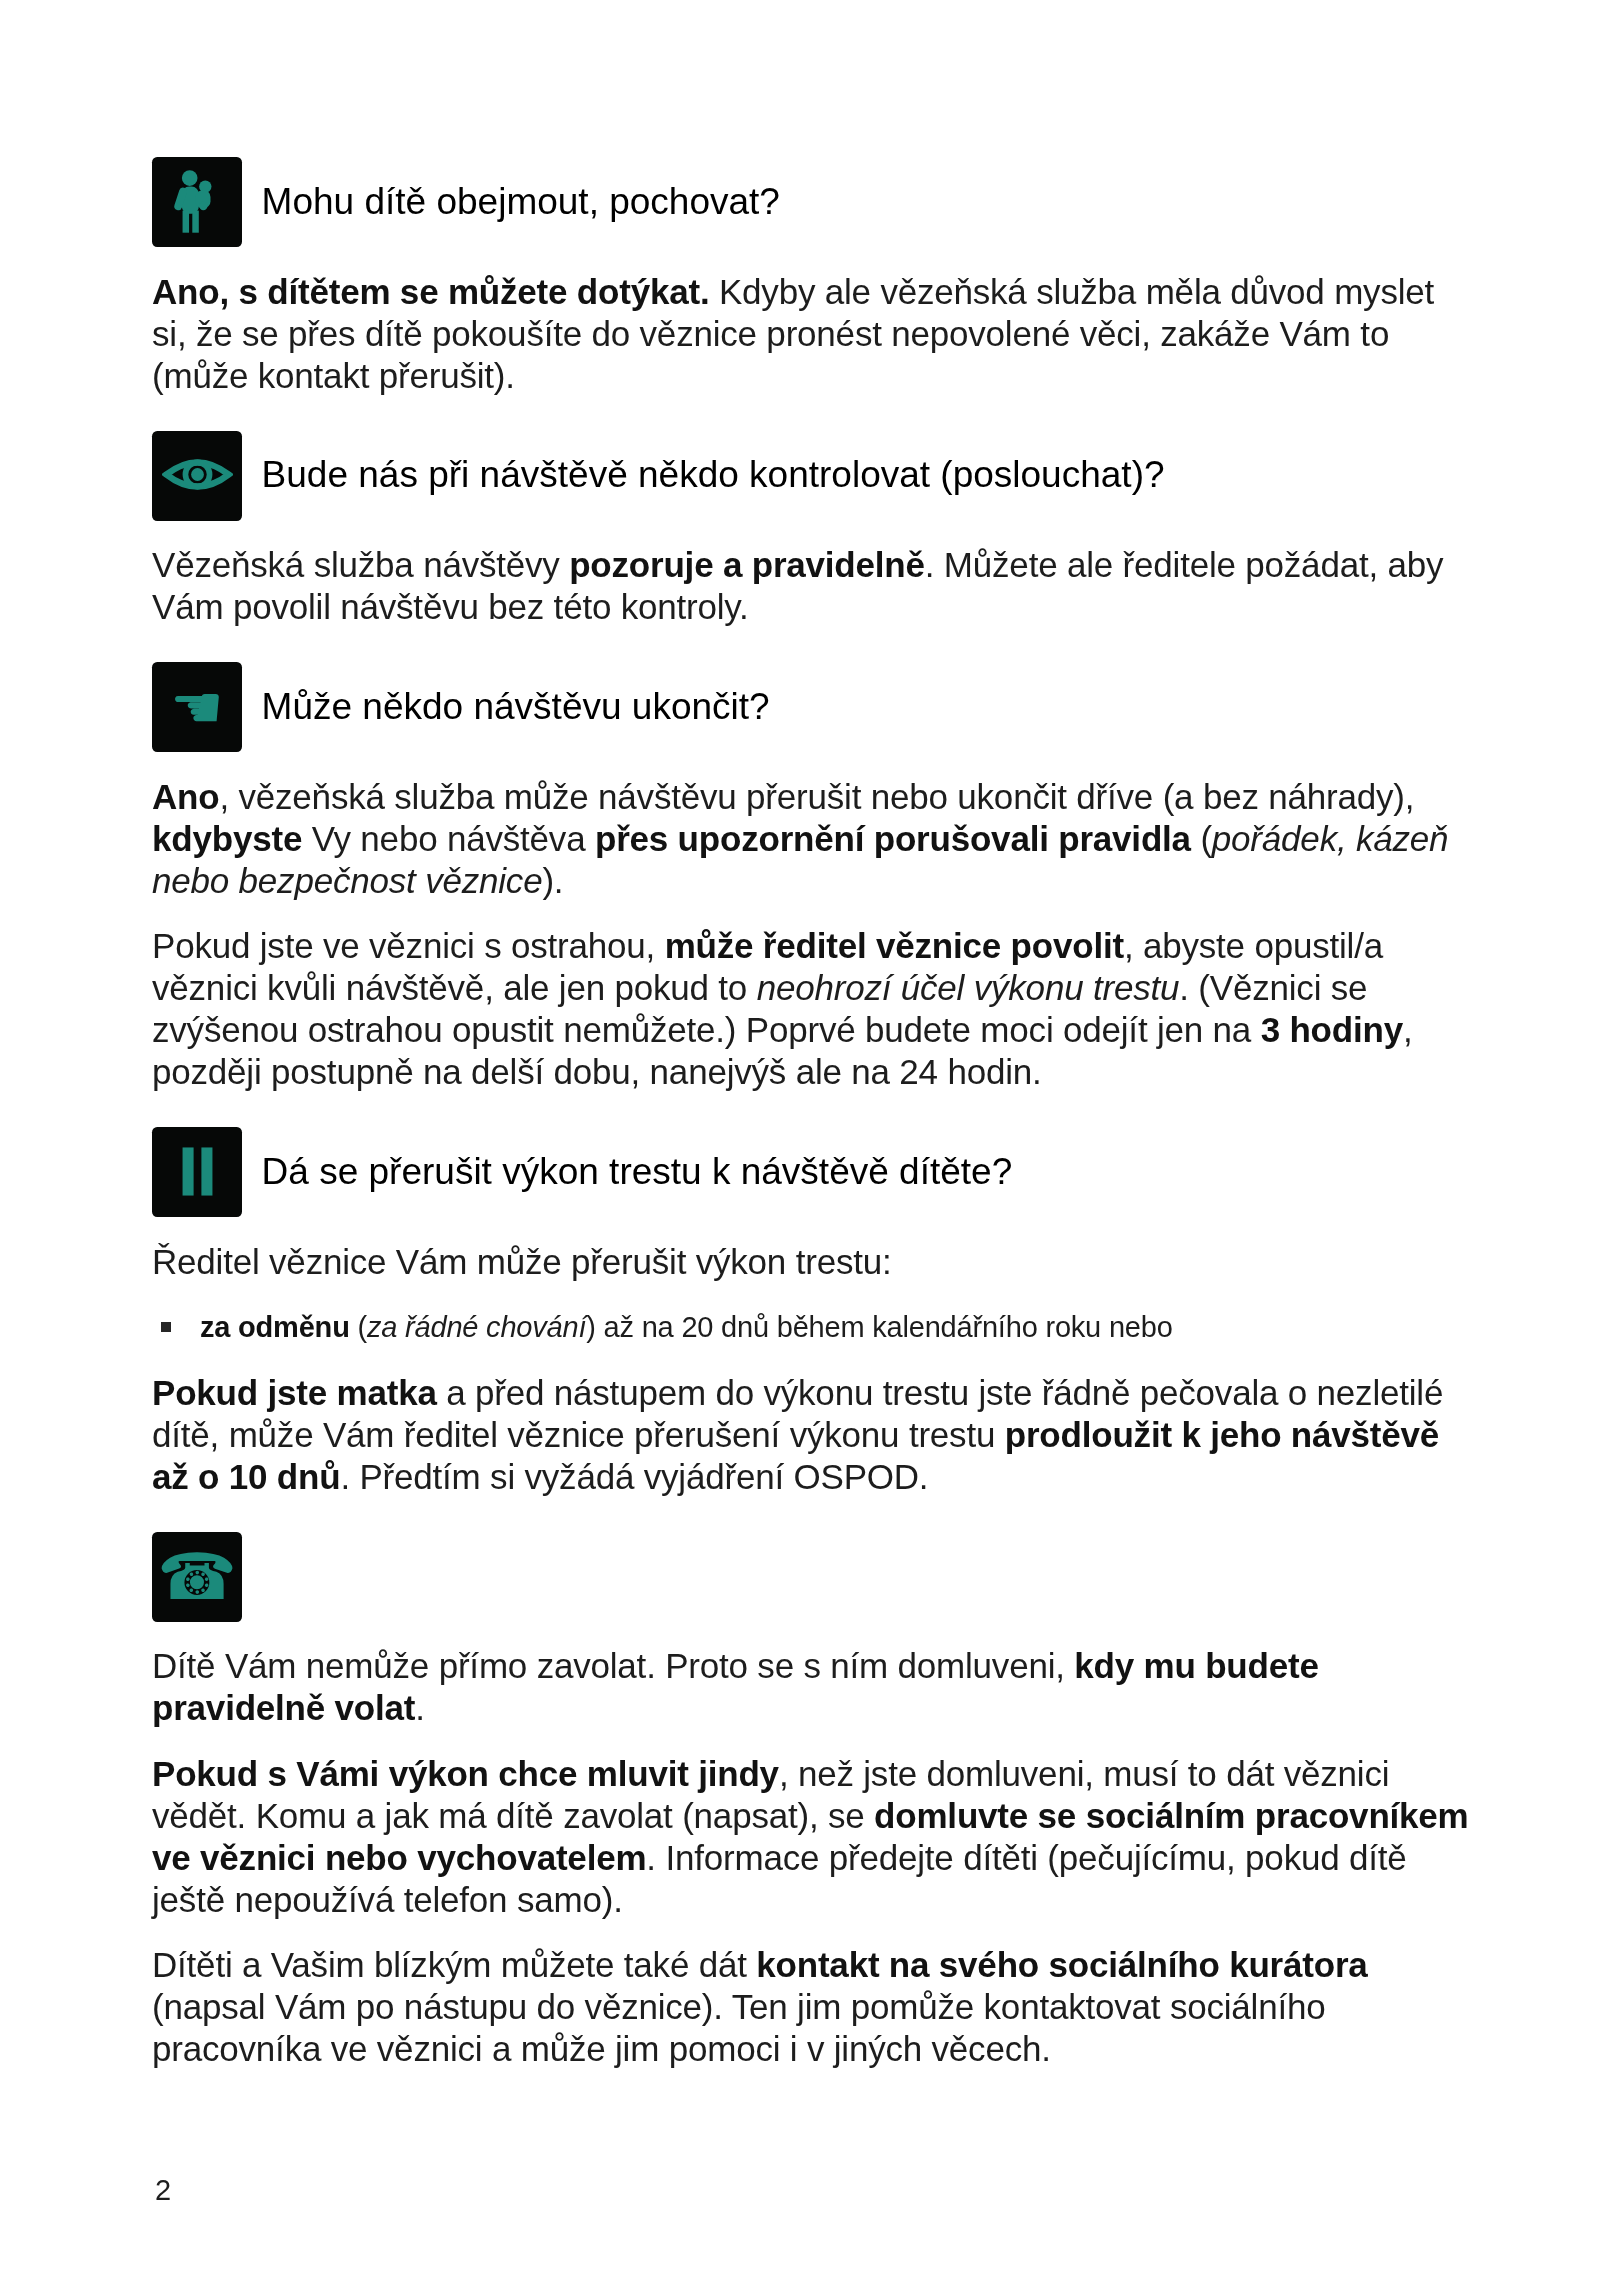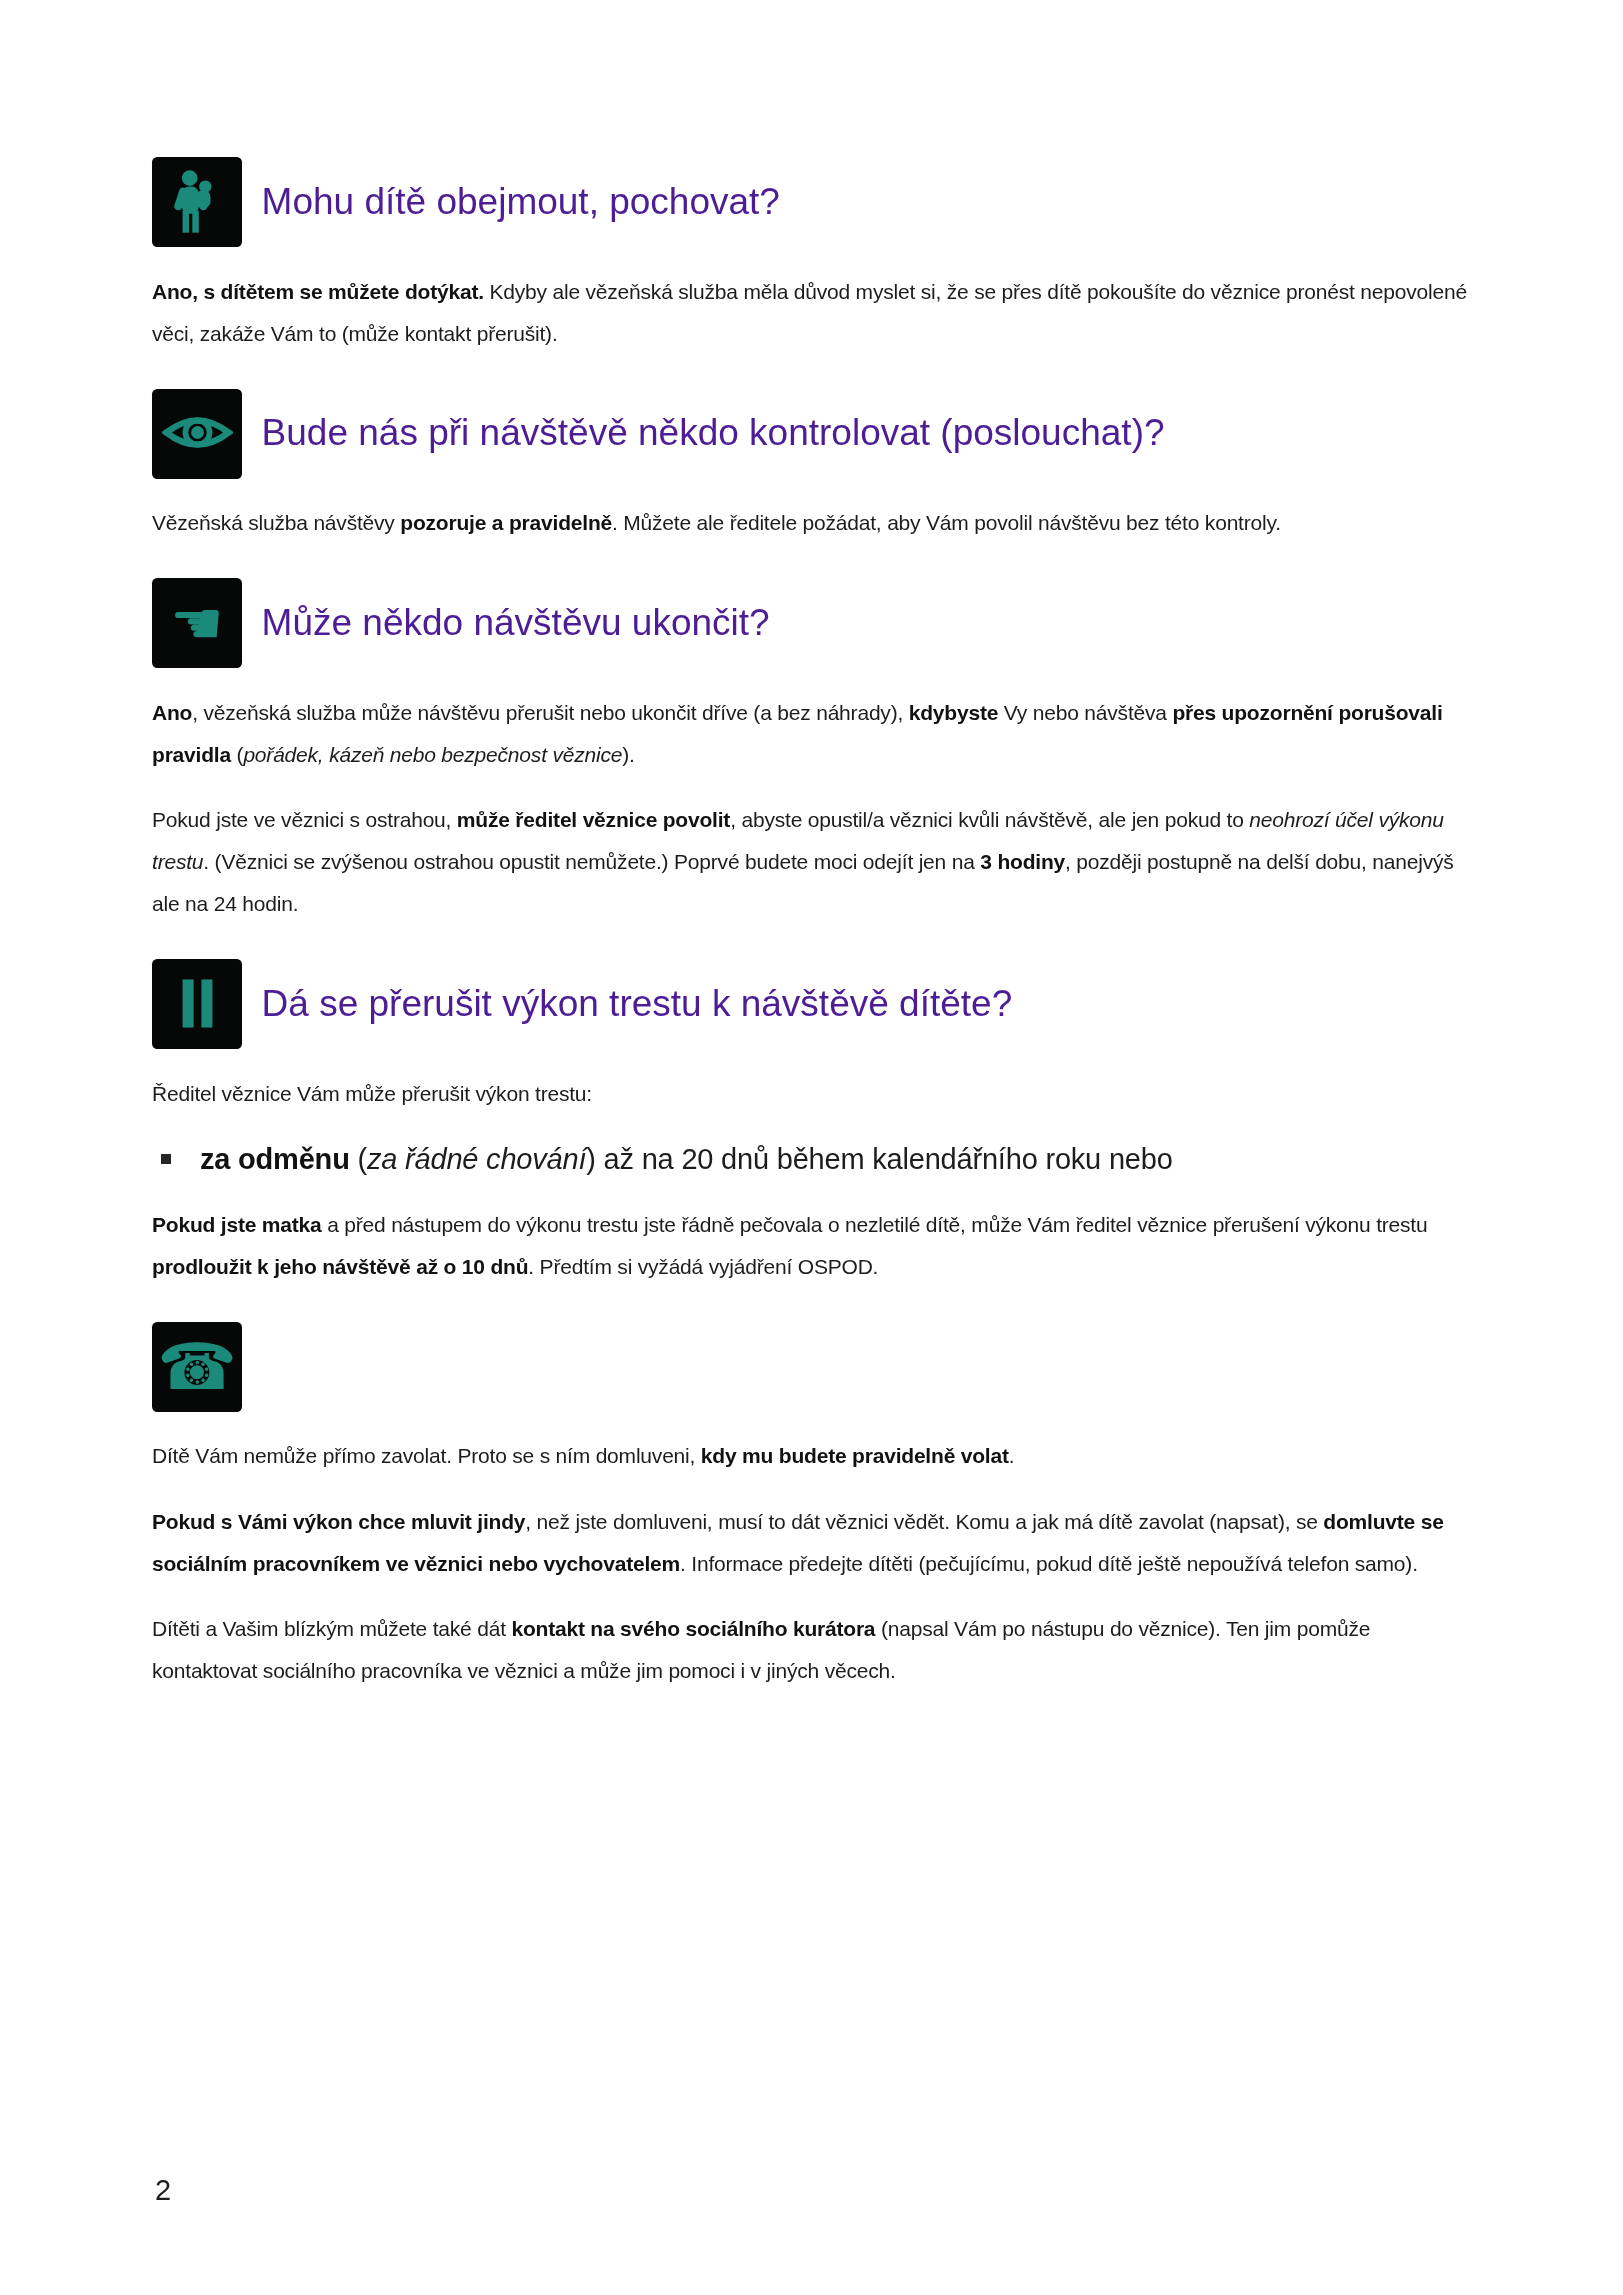--- a/index.html
+++ b/index.html
@@ -18,24 +18,24 @@
   .section.first .icon-row{margin-top:0;}
   .icon-box{
     width:90px;height:90px;
     background:#060807;
     border-radius:5.2px;
     display:flex;align-items:center;justify-content:center;
     flex:0 0 auto;
   }
   .heading{
     font-size:37px;font-weight:400;line-height:1.1;
-    color:#4c1d95;margin:0;
+    color:#000000;margin:0;
   }
   .para{
-    font-size:21px;line-height:42px;letter-spacing:-0.2px;
+    font-size:35px;line-height:42px;letter-spacing:-0.2px;
     margin:23.6px 0 0 0;max-width:1322px;
   }
   .para b,.bullets b{font-weight:700;color:#121212;}
   .para i,.bullets i{font-style:italic;}
   .bullets{list-style:none;margin:23px 0 0 0;padding:0;max-width:1322px;}
   .bullets li{display:flex;margin-top:17px;font-size:29px;line-height:42px;letter-spacing:-0.2px;}
   .bullet-sq{width:9.8px;height:9.8px;background:#262626;margin:16.4px 29px 0 9.2px;flex:0 0 auto;}
   .glyph{
     font-family:"DejaVu Sans",sans-serif;
     color:#1b8a7b;line-height:1;

